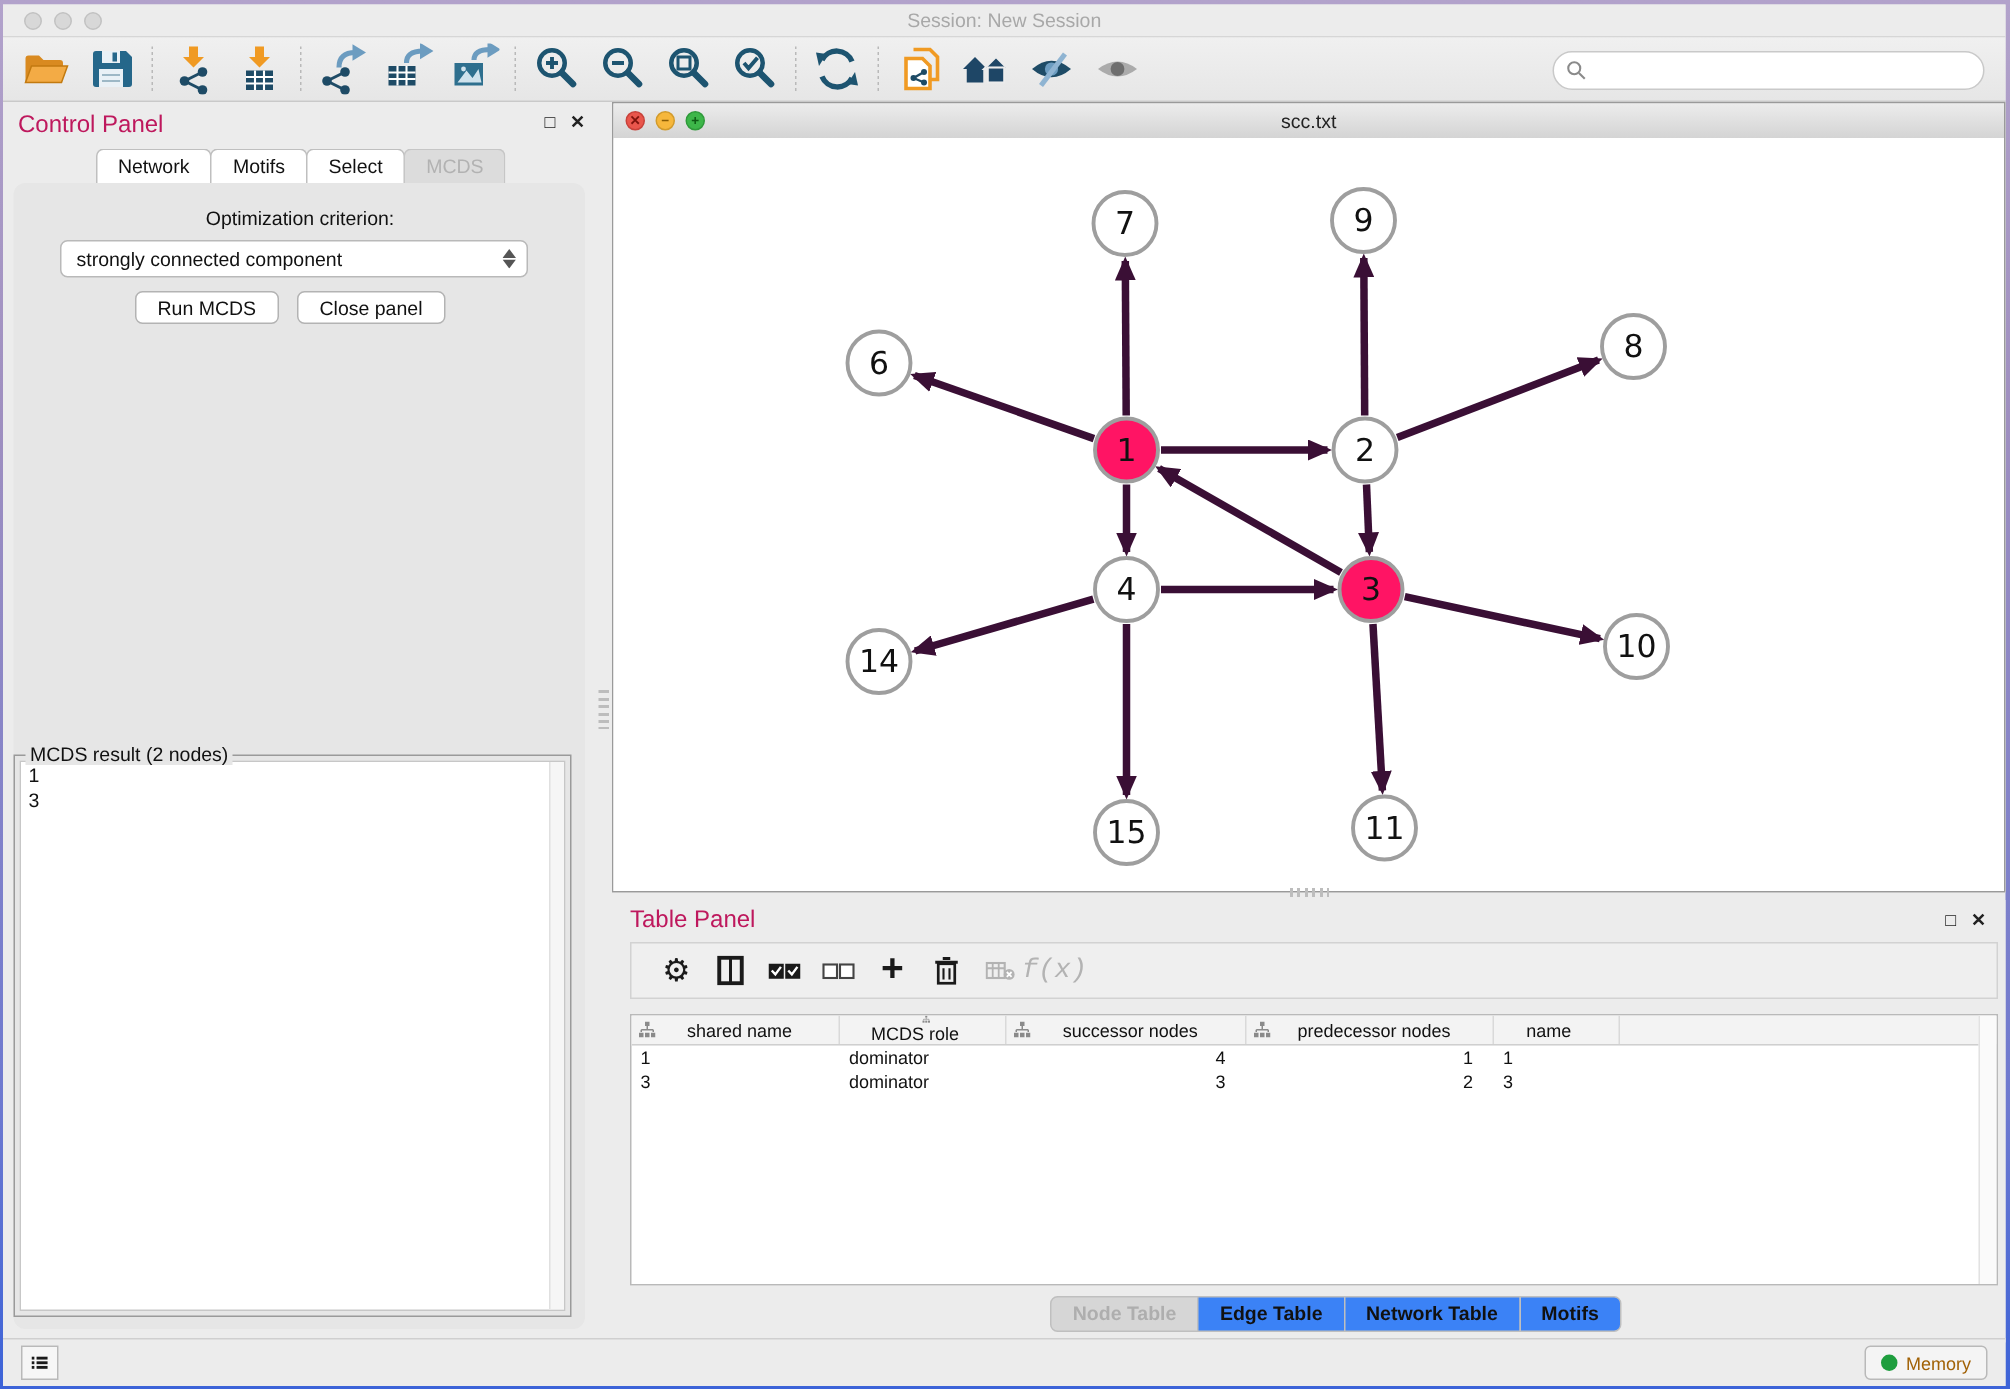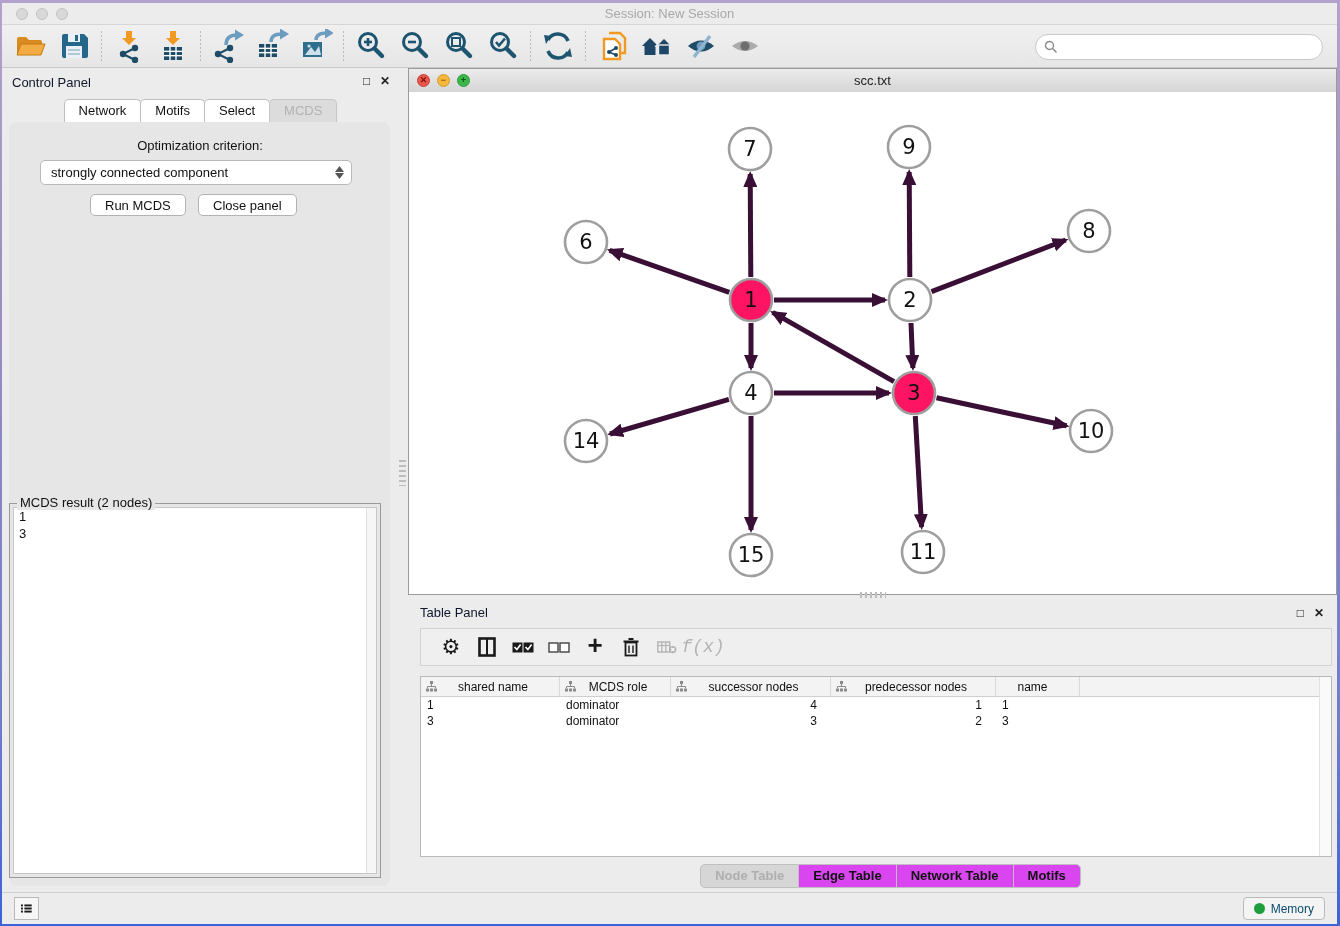--- a/index.html
+++ b/index.html
@@ -24,21 +24,21 @@
            background:transparent;border:none;padding:0;}
   .toolbar-sep{width:1px;height:30px;margin:0 5px;
            background:repeating-linear-gradient(#b9b9b9 0 2px,transparent 2px 4px);}
   .searchbox{position:absolute;right:14px;top:31px;width:286px;height:24px;background:#fff;
            border:1px solid #c9c9c9;border-radius:13px;display:flex;align-items:center;}
   .searchbox .mag{margin-left:8px;}
   .searchbox input{border:none;outline:none;background:transparent;flex:1;font-size:13px;
            font-family:"Liberation Sans",sans-serif;padding:0 8px 0 4px;}
 
   
-  .panel-title{font-size:13px;color:#0f172a;}
+  .panel-title{font-size:16px;color:#be185d;}
   .float-close{position:absolute;top:6px;font-size:12px;color:#222;}
 
   
   .control-panel{position:absolute;left:0;top:65px;width:396px;height:827px;background:#ececec;}
   .cp-title{position:absolute;left:10px;top:7px;}
   .cp-tabs{position:absolute;left:0;top:31px;width:100%;display:flex;justify-content:center;}
   .tab{font-size:13px;padding:3px 14px 4px;border:1px solid #bfbfbf;border-bottom:none;
        background:#fff;color:#111;border-radius:5px 5px 0 0;margin-right:-1px;}
   .tab.active{background:#dcdcdc;color:#b2b2b2;border-color:#c6c6c6;}
   .cp-body{position:absolute;left:7px;top:54px;width:381px;height:764px;background:#e6e6e6;
@@ -93,34 +93,34 @@
   .thead{display:flex;height:19px;background:#f3f3f3;border-bottom:1px solid #cfcfcf;}
   .th{display:flex;align-items:center;font-size:12px;color:#111;box-sizing:border-box;
        border-right:1px solid #d9d9d9;position:relative;}
   .th .th-label{flex:1;text-align:center;padding-right:10px;}
   .th .tree-ico{margin-left:5px;}
   .trow{display:flex;height:16px;font-size:12px;color:#111;}
   .td{box-sizing:border-box;padding:1px 6px 0;white-space:nowrap;overflow:hidden;}
   .td.right{text-align:right;padding-right:14px;}
   .table-scroll{position:absolute;right:0;top:0;bottom:0;width:11px;background:#fafafa;border-left:1px solid #e2e2e2;}
   .tp-tabs{position:absolute;left:0;right:0;top:264px;display:flex;justify-content:center;}
-  .tp-tab{font-size:13px;font-weight:bold;padding:3px 14px 4px;background:#d946ef;color:#111;
+  .tp-tab{font-size:13px;font-weight:bold;padding:3px 14px 4px;background:#3b82f6;color:#111;
        border:1px solid #bfbfbf;margin-right:-1px;}
   .tp-tab:first-child{border-radius:5px 0 0 5px;}
   .tp-tab:last-child{border-radius:0 5px 5px 0;}
   .tp-tab.active{background:#d6d6d6;color:#aeaeae;margin-left:35px;}
 
   
   .statusbar{position:absolute;left:0;bottom:0;width:100%;height:31px;background:#ececec;
        border-top:1px solid #cfcfcf;}
   .sb-left-btn{position:absolute;left:12px;top:4px;width:25px;height:23px;background:#f6f6f6;
        border:1px solid #b9b9b9;display:flex;align-items:center;justify-content:center;}
   .memory-btn{position:absolute;right:12px;top:4px;height:23px;background:#f4f4f4;
        border:1px solid #b9b9b9;border-radius:4px;display:flex;align-items:center;
-       padding:0 10px;font-size:12px;color:#0c4a6e;font-family:"Liberation Sans",sans-serif;}
+       padding:0 10px;font-size:12px;color:#a16207;font-family:"Liberation Sans",sans-serif;}
   .memory-dot{width:11px;height:11px;border-radius:50%;background:#1e9e3e;margin-right:6px;}
 </style>
 </head>
 <body>
 
 <div id="stage">
   <div class="app-window">
 
     <div class="titlebar">
       <span class="traffic" style="left:14px"></span>
@@ -461,21 +461,21 @@
                 <line x1="5.5" y1="3" x2="5.5" y2="5.5" stroke="#8a8a8a" stroke-width="1"></line>
                 <line x1="1.5" y1="5.5" x2="9.5" y2="5.5" stroke="#8a8a8a" stroke-width="1"></line>
                 <line x1="1.5" y1="5.5" x2="1.5" y2="7" stroke="#8a8a8a" stroke-width="1"></line>
                 <line x1="9.5" y1="5.5" x2="9.5" y2="7" stroke="#8a8a8a" stroke-width="1"></line>
                 <rect x="0" y="7.5" width="3" height="3" fill="#8a8a8a"></rect>
                 <rect x="4" y="7.5" width="3" height="3" fill="#8a8a8a"></rect>
                 <rect x="8" y="7.5" width="3" height="3" fill="#8a8a8a"></rect>
               </svg>
               <span class="th-label">shared name</span>
             </div>
-            <div class="th" style="width: 111px;">
+            <div class="th" style="width: 111px; flex-direction: column;">
               <svg class="tree-ico" width="11" height="11" viewBox="0 0 11 11">
                 <rect x="4" y="0" width="3" height="3" fill="#8a8a8a"></rect>
                 <line x1="5.5" y1="3" x2="5.5" y2="5.5" stroke="#8a8a8a" stroke-width="1"></line>
                 <line x1="1.5" y1="5.5" x2="9.5" y2="5.5" stroke="#8a8a8a" stroke-width="1"></line>
                 <line x1="1.5" y1="5.5" x2="1.5" y2="7" stroke="#8a8a8a" stroke-width="1"></line>
                 <line x1="9.5" y1="5.5" x2="9.5" y2="7" stroke="#8a8a8a" stroke-width="1"></line>
                 <rect x="0" y="7.5" width="3" height="3" fill="#8a8a8a"></rect>
                 <rect x="4" y="7.5" width="3" height="3" fill="#8a8a8a"></rect>
                 <rect x="8" y="7.5" width="3" height="3" fill="#8a8a8a"></rect>
               </svg>

